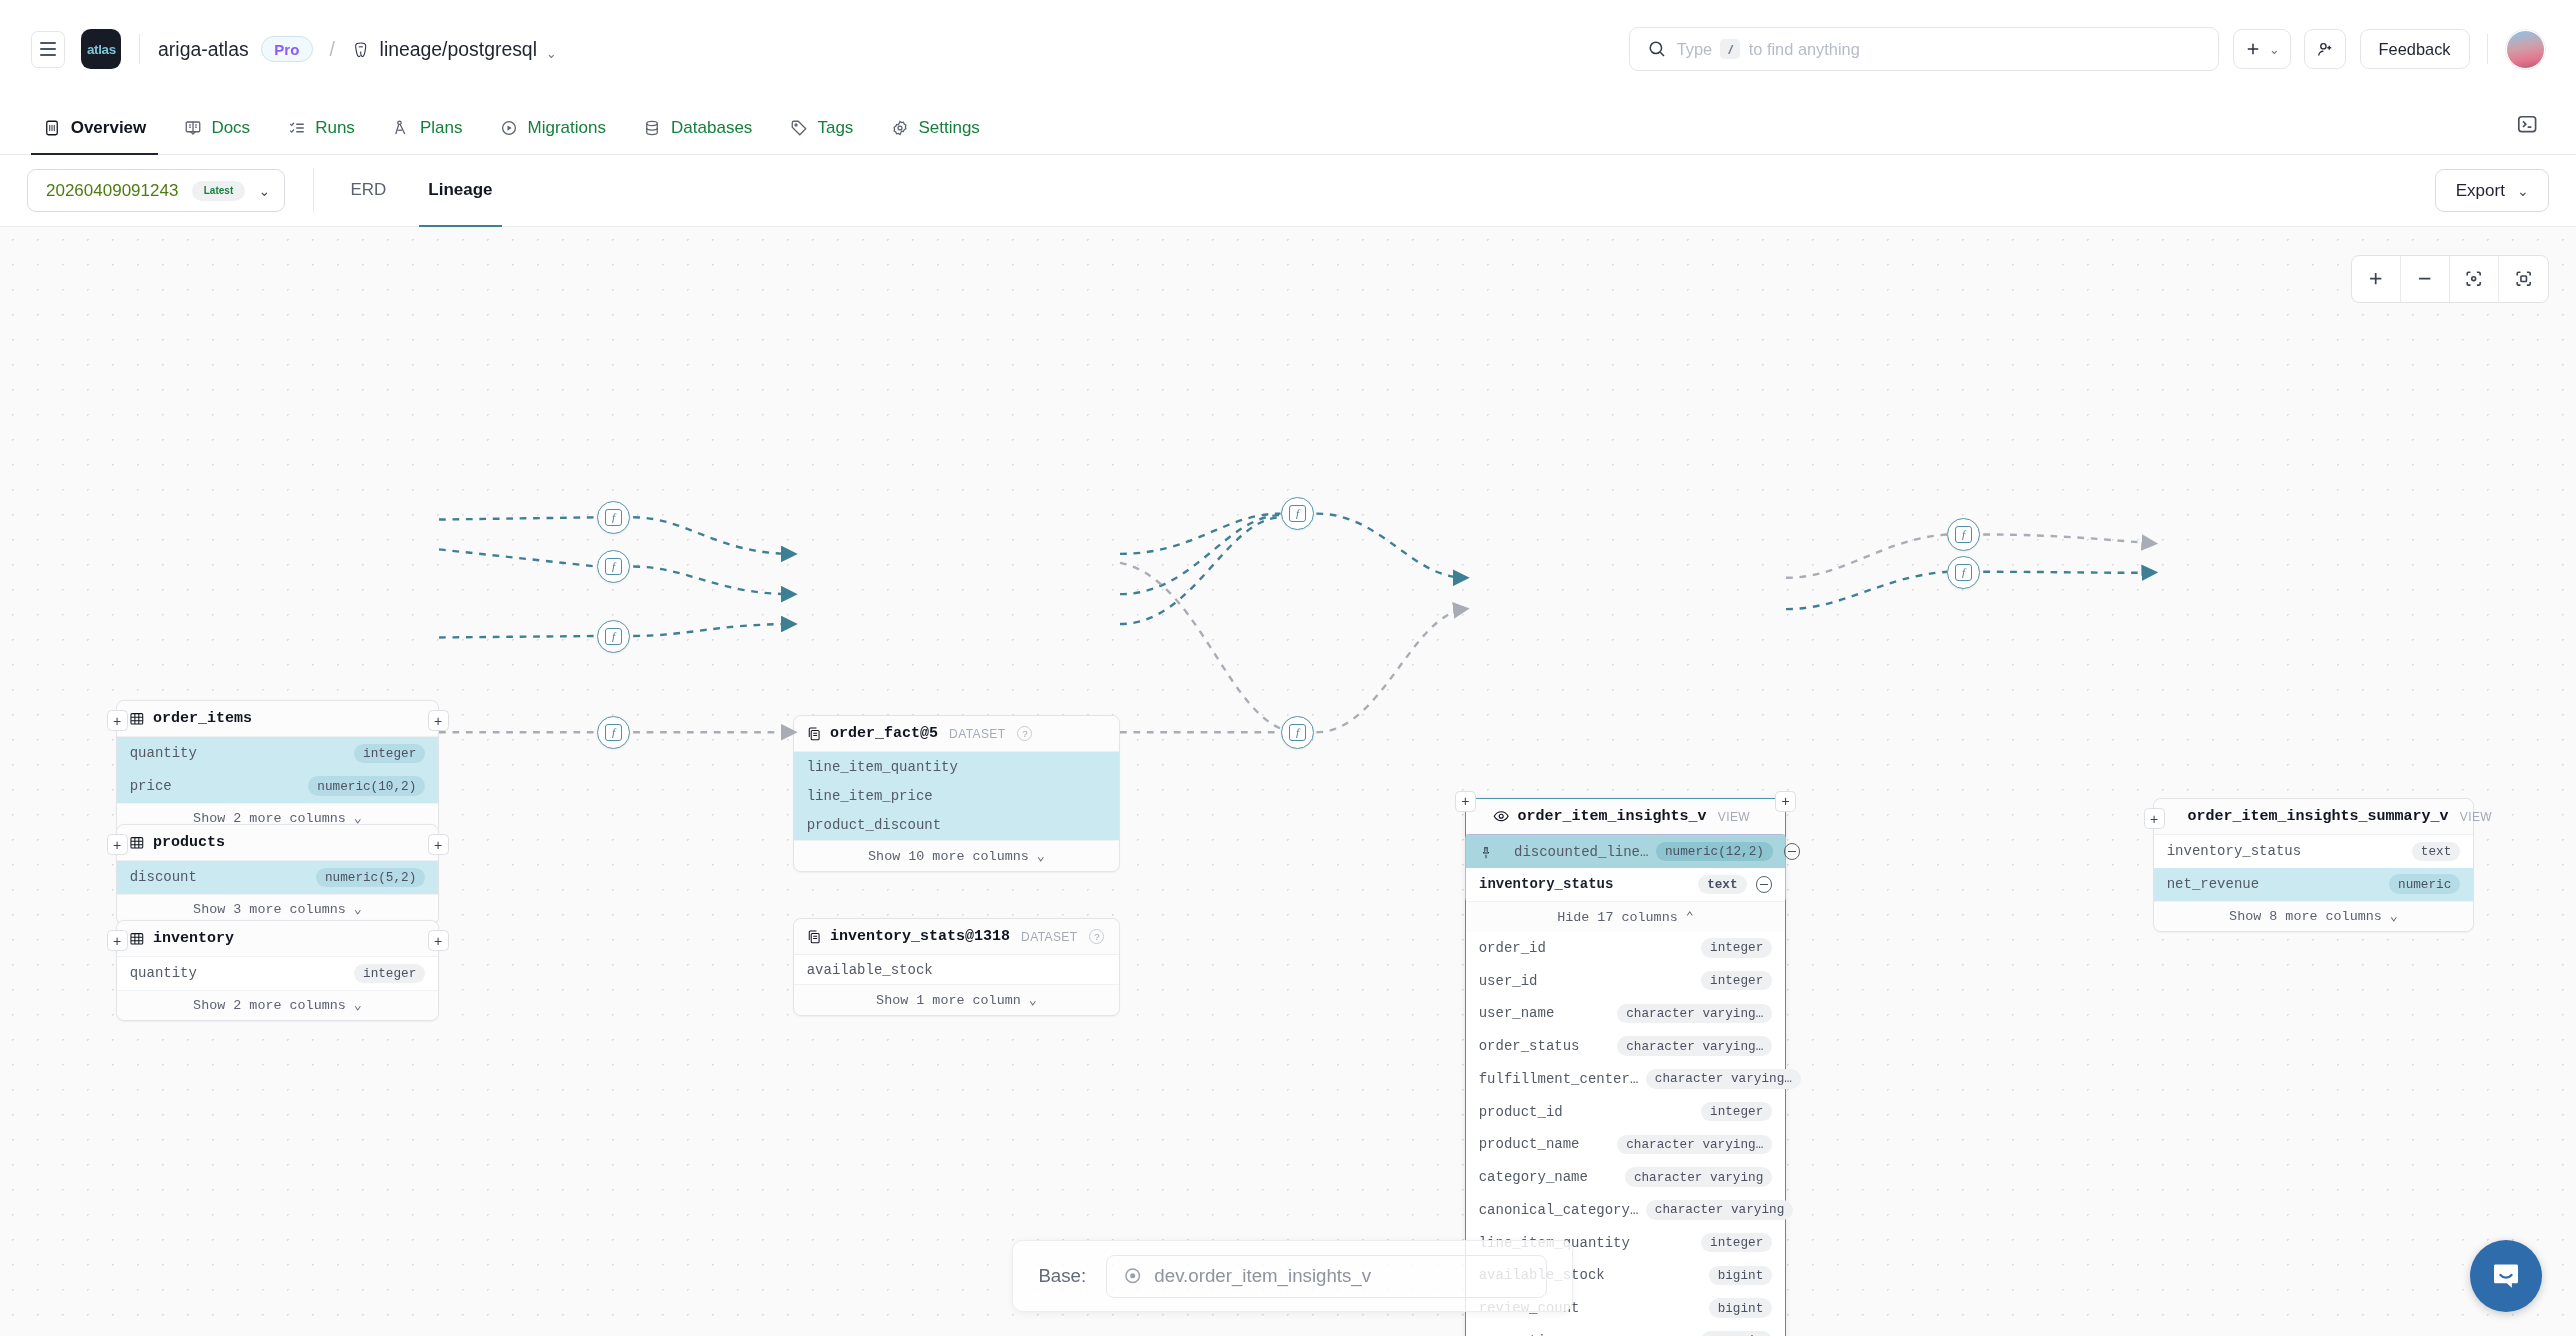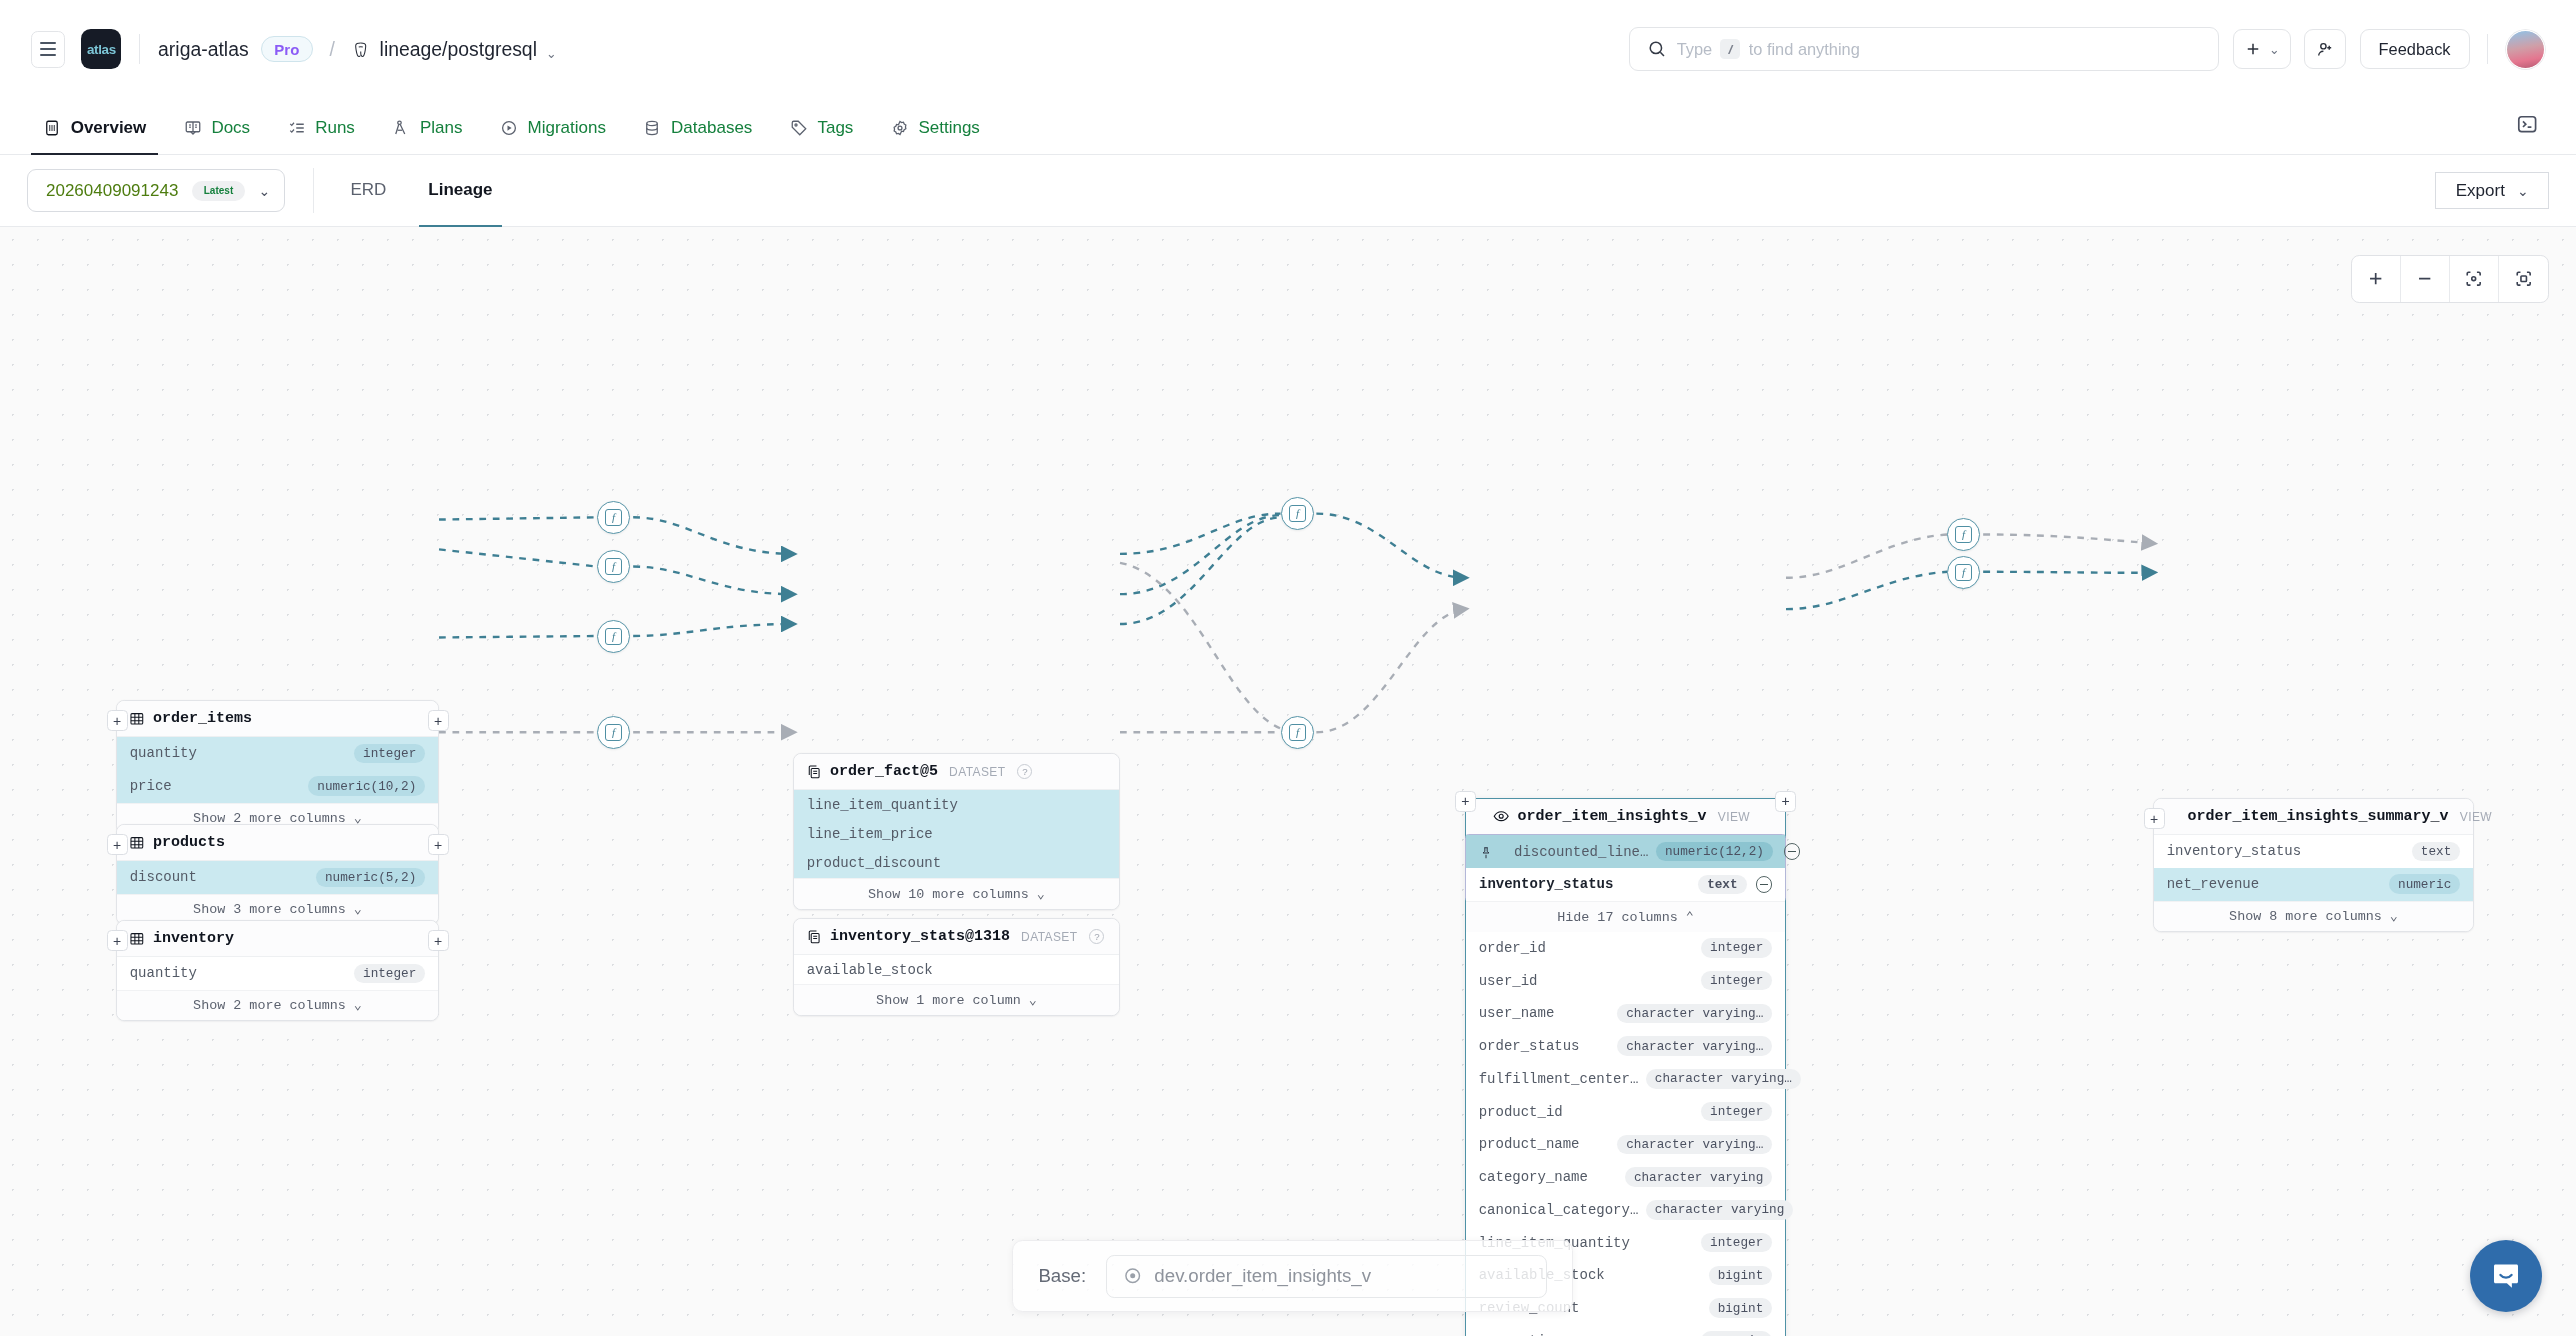--- a/index.html
+++ b/index.html
@@ -92,21 +92,21 @@
   .version-num { font-size: 17px; color: #4d7c0f; }
   .latest-tag { background: #eff0f2; border-radius: 15px; padding: 4.5px 12px; font-size: 10px; color: #15803d; font-weight: 600;}
   .sub-sep { width: 0.7px; height: 45px; background: #e8eaed; margin: 0 28px; }
   .subtab {
     font-size: 17px; color: #5b616e; padding: 0 9px; margin-right: 24px;
     height: 72px; display: flex; align-items: center; cursor: pointer;
     border-bottom: 2.2px solid transparent;
   }
   .subtab.active { color: #12161f; font-weight: 600; border-bottom-color: #3e7f93; }
   .export-btn {
-    margin-left: auto; height: 37px; border: 0.7px solid #d9dce1; border-radius: 0;
+    margin-left: auto; height: 43px; border: 0.7px solid #d9dce1; border-radius: 9px;
     display: flex; align-items: center; gap: 12px; padding: 0 19.4px;
     font-size: 17px; color: #1f2430; cursor: pointer; background:#fff;
   }
 
   
   .canvas {
     position: absolute; left: 0; top: 227px; right: 0; bottom: 0;
     background-color: #fafafa;
     background-image: radial-gradient(#dcdee1 1px, transparent 1px);
     background-size: 25px 25px;
@@ -496,21 +496,21 @@
     </div>
     <div class="col">
       <span>quantity</span>
       <span class="type">integer</span>
     </div>
     <div class="showmore">
       <span>Show 2 more columns</span> ⌄
     </div>
   </div>
 
-  <div class="node" style="left:793px; top:526px; width:327px;">
+  <div class="node" style="left:793px; top:488px; width:327px;">
     <div class="node-hd">
       <svg width="15.7" height="15.7" viewBox="0 0 24 24" fill="none" stroke="#10151f" stroke-width="1.6">
         <rect x="8" y="7" width="12" height="14" rx="1.6"></rect>
           <path d="M5 17V4.6C5 3.7 5.7 3 6.6 3H16"></path>
           <path d="M11 11h6M11 14.5h6"></path>
       </svg>
       <span class="node-title">order_fact@5</span>
       <span class="node-kind">DATASET</span>
       <span class="qmark">?</span>
     </div>

